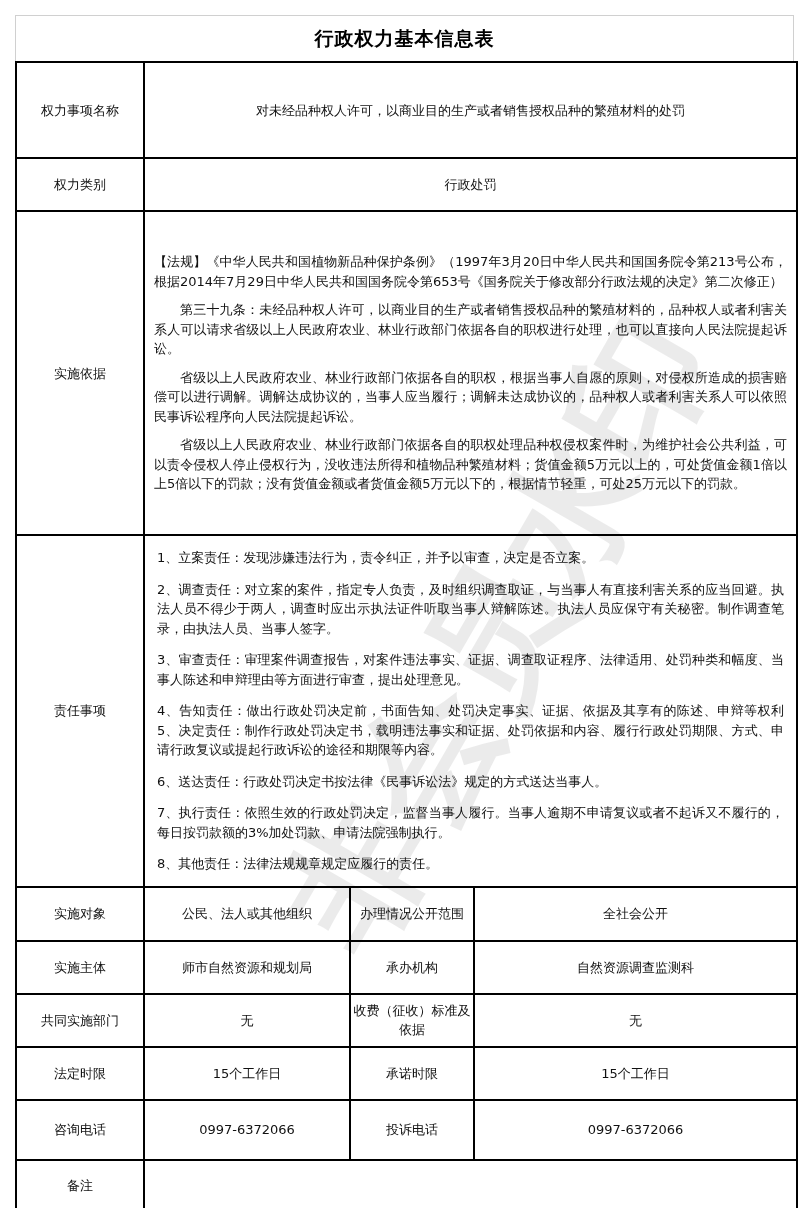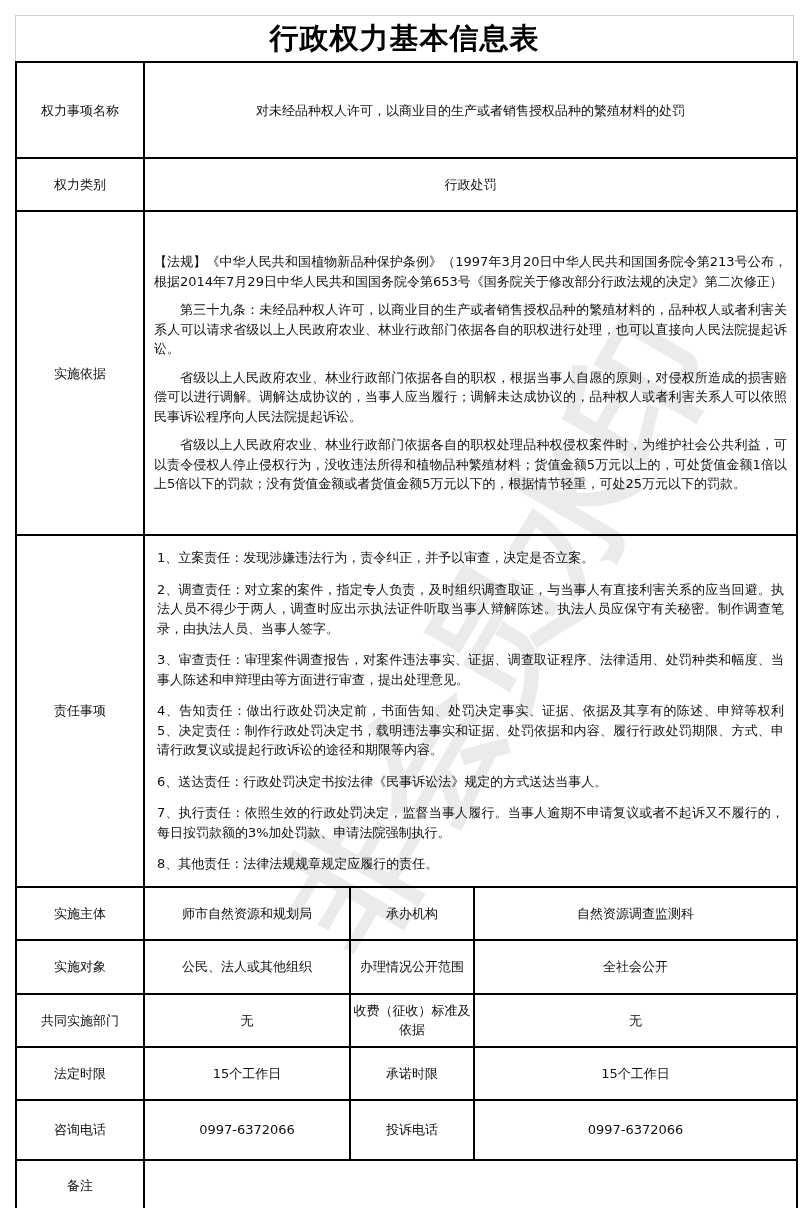--- a/index.html
+++ b/index.html
@@ -3,21 +3,21 @@
 <meta charset="utf-8">
 <style>
   html, body { margin: 0; padding: 0; background: #ffffff; }
   body { width: 810px; height: 1208px; position: relative; overflow: hidden;
          font-family: "DejaVu Sans", "Liberation Sans", sans-serif; color: #111; }
   .page { position: absolute; left: 15px; top: 15px; width: 780px; }
   .title-box { position: absolute; left: 0; top: 0; width: 779px; height: 46px;
                border: 1px solid #d0d0d0; border-bottom: none; box-sizing: border-box;
                display: flex; align-items: center; justify-content: center; }
   .title { font-family: "DejaVu Serif", "Liberation Serif", serif; font-weight: bold;
-           font-size: 29px; letter-spacing: 1px; color: #000; }
+           font-size: 19px; letter-spacing: 1px; color: #000; }
   table.grid { position: absolute; left: 0; top: 46px; width: 781px; border-collapse: collapse;
                table-layout: fixed; }
   table.grid td { border: 2px solid #000; font-size: 13px; line-height: 19px; padding: 0;
                   vertical-align: middle; text-align: center; color: #111; }
   td.label { padding: 0 6px; }
   td.para-cell { text-align: left; padding: 4px 3px 4px 2px; }
   .para { margin: 9px; text-align: justify; font-size: 13px; line-height: 19.5px; }
   .para.indent { text-indent: 2em; }
   .resp-line { margin: 12px; font-size: 13px; line-height: 19.5px; text-align: justify; }
   .watermark { position: absolute; pointer-events: none; color: rgba(0,0,0,0.08);
@@ -61,31 +61,31 @@
       <td colspan="3" class="para-cell">
         <p class="resp-line">1、立案责任：发现涉嫌违法行为，责令纠正，并予以审查，决定是否立案。</p>
         <p class="resp-line">2、调查责任：对立案的案件，指定专人负责，及时组织调查取证，与当事人有直接利害关系的应当回避。执法人员不得少于两人，调查时应出示执法证件听取当事人辩解陈述。执法人员应保守有关秘密。制作调查笔录，由执法人员、当事人签字。</p>
         <p class="resp-line">3、审查责任：审理案件调查报告，对案件违法事实、证据、调查取证程序、法律适用、处罚种类和幅度、当事人陈述和申辩理由等方面进行审查，提出处理意见。</p>
         <p class="resp-line">4、告知责任：做出行政处罚决定前，书面告知、处罚决定事实、证据、依据及其享有的陈述、申辩等权利 5、决定责任：制作行政处罚决定书，载明违法事实和证据、处罚依据和内容、履行行政处罚期限、方式、申请行政复议或提起行政诉讼的途径和期限等内容。</p>
         <p class="resp-line">6、送达责任：行政处罚决定书按法律《民事诉讼法》规定的方式送达当事人。</p>
         <p class="resp-line">7、执行责任：依照生效的行政处罚决定，监督当事人履行。当事人逾期不申请复议或者不起诉又不履行的，每日按罚款额的3%加处罚款、申请法院强制执行。</p>
         <p class="resp-line">8、其他责任：法律法规规章规定应履行的责任。</p>
       </td>
     </tr>
+    <tr style="height:54px">
+      <td class="label">实施对象</td>
+      <td>公民、法人或其他组织</td>
+      <td class="label">办理情况公开范围</td>
+      <td>全社会公开</td>
+    </tr>
     <tr style="height:53px">
       <td class="label">实施主体</td>
       <td>师市自然资源和规划局</td>
       <td class="label">承办机构</td>
       <td>自然资源调查监测科</td>
-    </tr>
-    <tr style="height:54px">
-      <td class="label">实施对象</td>
-      <td>公民、法人或其他组织</td>
-      <td class="label">办理情况公开范围</td>
-      <td>全社会公开</td>
     </tr>
     <tr style="height:53px">
       <td class="label">共同实施部门</td>
       <td>无</td>
       <td class="label">收费（征收）标准及依据</td>
       <td>无</td>
     </tr>
     <tr style="height:53px">
       <td class="label">法定时限</td>
       <td>15个工作日</td>

